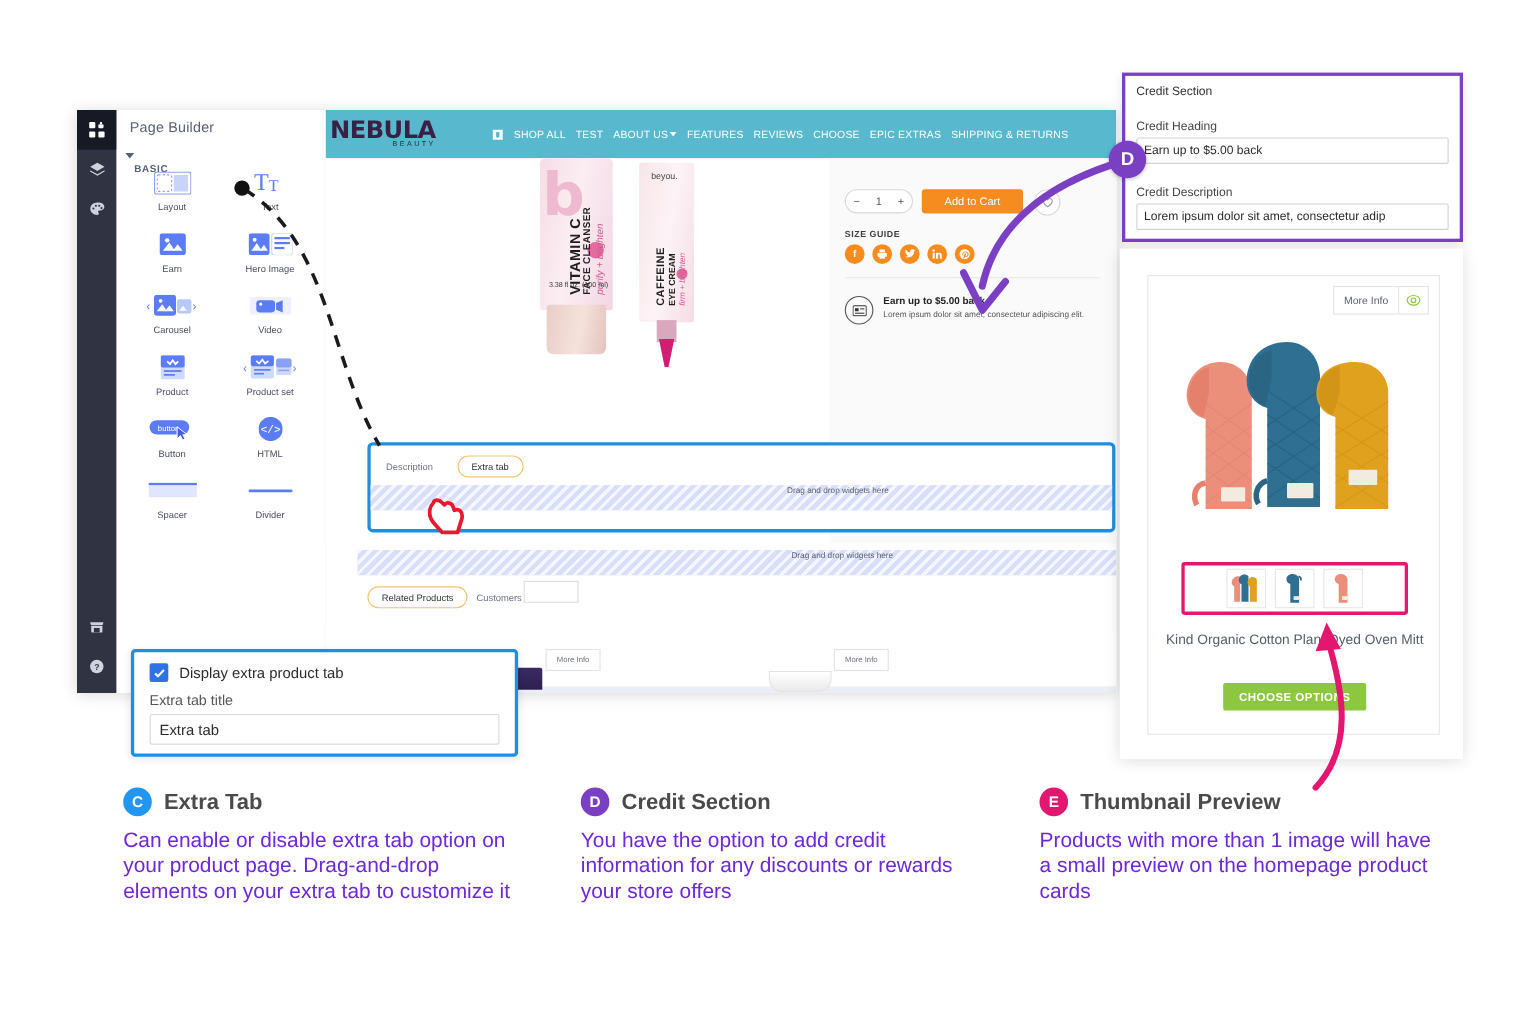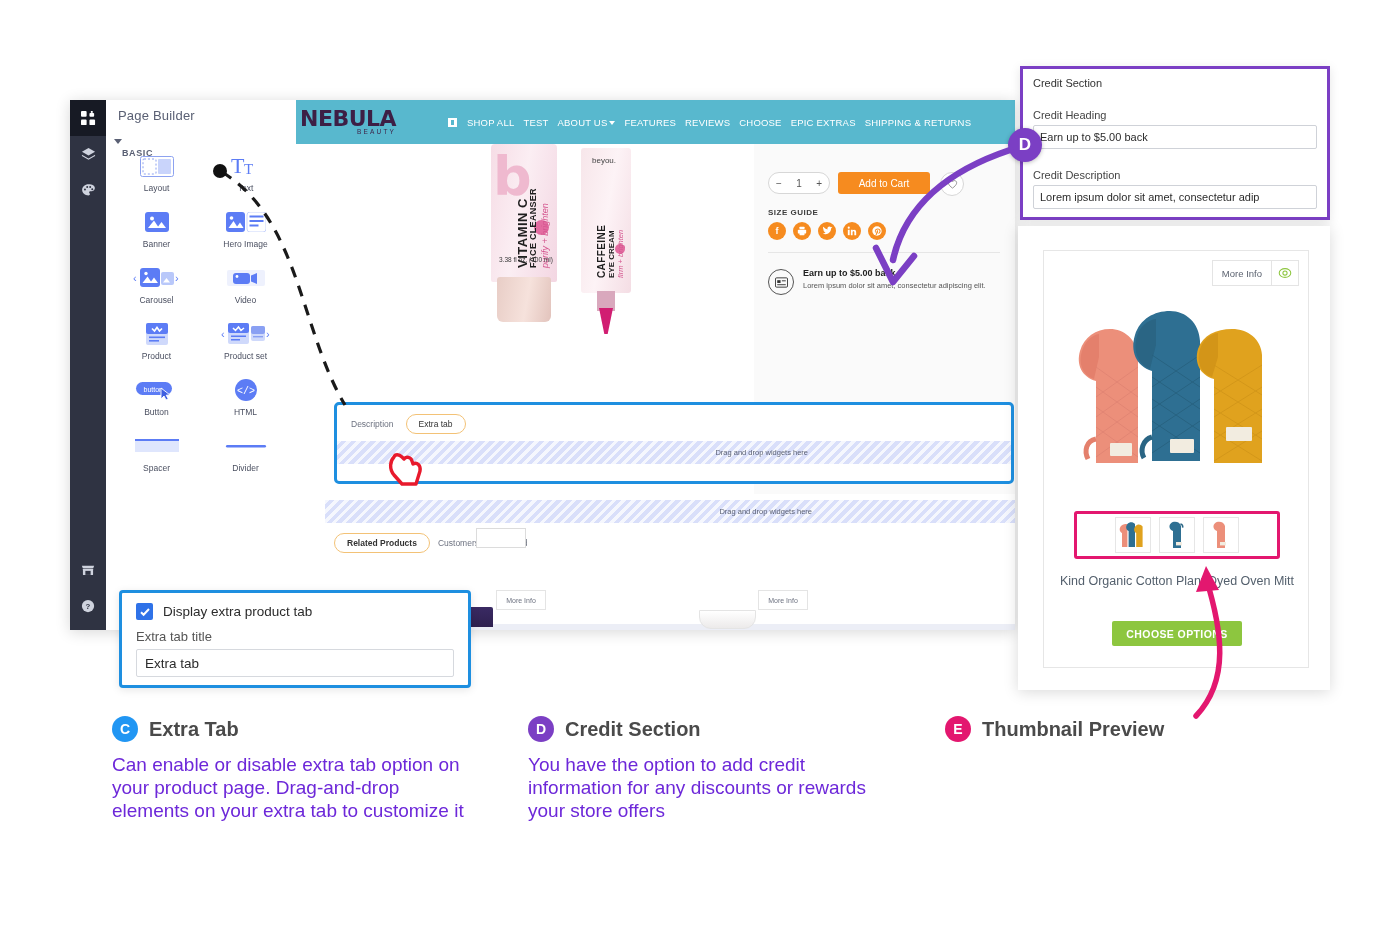--- a/index.html
+++ b/index.html
@@ -89,35 +89,35 @@
   #credit-block{position:absolute;left:14px;top:124px;width:240px;display:flex;gap:9px;}
   #credit-icon{width:24px;height:24px;border-radius:50%;border:1px solid #555;display:flex;align-items:center;justify-content:center;flex:0 0 24px;margin-top:1px;}
   #credit-heading{font-size:9px;font-weight:bold;color:#222;}
   #credit-desc{font-size:7.5px;color:#555;margin-top:3px;line-height:1.2;}
 
   
   #extra-tab-box{
     position:absolute;left:38px;top:302px;width:680px;height:82px;
     border:3px solid #1e8fe0;border-radius:5px;background:#fff;box-sizing:border-box;
   }
-  #tabs-row{position:absolute;left:8px;top:9px;display:flex;align-items:center;gap:6px;}
+  #tabs-row{position:absolute;left:8px;top:9px;display:flex;align-items:center;gap:16px;}
   .tab-inactive{font-size:8.5px;color:#6d7280;padding:0 6px;}
   .tab-active{font-size:8.5px;color:#333;padding:4px 12px;border:1.5px solid #f3c276;border-radius:16px;background:#fff;}
   .dropzone{
     height:23px;background-color:#d9dffa;
     background-image:repeating-linear-gradient(135deg,rgba(255,255,255,.75) 0 3px,transparent 3px 7px);
-    display:flex;align-items:center;
+    display:flex;align-items:flex-start;
   }
   .dz-label{font-size:7.5px;color:#5a6074;margin-left:auto;margin-right:203px;}
   #dz1{position:absolute;left:0;top:36px;width:674px;}
   #dz2{position:absolute;left:29px;top:400px;width:690px;}
 
   
   #related-row{position:absolute;left:38px;top:433px;display:flex;align-items:center;gap:8px;}
-  #rel-active{font-size:8.5px;color:#333;padding:4px 12px;border:1.5px solid #f3c276;border-radius:16px;background:#fff;font-weight:bold;}
+  #rel-active{font-size:8.5px;color:#333;padding:4px 12px;border:1.5px solid #f3c276;border-radius:16px;background:#fff;font-weight:normal;}
   #rel-inactive{font-size:8.5px;color:#6d7280;}
 
   
   #shelf{position:absolute;left:0;top:470px;width:719px;height:60px;background:#fff;}
   #shelf-line{position:absolute;left:29px;top:54px;width:690px;height:7px;background:#eceef6;}
   .mini-more{position:absolute;width:48px;height:18px;border:1px solid #e4e4e4;background:#fff;display:flex;align-items:center;justify-content:center;font-size:7px;color:#6d7280;}
   .mini-card{position:absolute;}
 
   
   
@@ -252,21 +252,21 @@
 
       <div class="widget">
         <div class="wicon">
           <svg width="24" height="20" viewBox="0 0 24 20">
               <rect x="0" y="0" width="24" height="20" rx="3" fill="#5c7cf5"></rect>
               <circle cx="7" cy="6.5" r="2" fill="#fff"></circle>
               <path d="M3 16 L9 8.5 L14 16 Z" fill="#fff"></path>
               <path d="M12 16 L16.5 10 L21 16 Z" fill="#fff"></path>
             </svg>
         </div>
-        <div class="wlabel">Banner</div>
+        <div class="wlabel">Earn</div>
       </div>
 
       <div class="widget">
         <div class="wicon">
           <svg width="40" height="20" viewBox="0 0 40 20">
               <rect x="0" y="0" width="19" height="20" rx="3" fill="#5c7cf5"></rect>
               <circle cx="5.5" cy="6" r="1.8" fill="#fff"></circle>
               <path d="M2.5 16 L7.5 9 L12 16 Z" fill="#fff"></path>
               <path d="M10 16 L14 10.5 L17.5 16 Z" fill="#fff"></path>
               <rect x="21" y="0" width="19" height="20" rx="3" fill="#fff" stroke="#c9d4fb"></rect>
@@ -635,20 +635,21 @@
     <div class="cap-title">Credit Section</div>
   </div>
   <div class="cap-body">You have the option to add credit information for any discounts or rewards your store offers</div>
 </div>
 
 <div class="caption" style="left:945px;top:716px;width:360px;">
   <div class="cap-head">
     <div class="cap-badge" style="background:#e3176f;">E</div>
     <div class="cap-title">Thumbnail Preview</div>
   </div>
+  <div class="cap-body">Products with more than 1 image will have a small preview on the homepage product cards</div>
 </div>
 
 <svg class="abs" id="vector-layer">
 
   <path d="M222 172 C300 220 300 330 345 405" fill="none" stroke="#1a1a1a" stroke-width="3.2" stroke-dasharray="11 9" stroke-linecap="butt"></path>
   <circle cx="220" cy="171" r="7" fill="#111"></circle>
 
   <g transform="translate(390,455)">
     <path d="M4 2 C0 6 -1 14 4 20 L12 29 L26 29 L30 16 C31 10 27 7 23 9 L22 6 C21 2 16 1 14 4 L12 2 C9 -1 5 -1 4 2 Z" fill="#ffffff" stroke="#e8192c" stroke-width="3.4" stroke-linejoin="round"></path>
   </g>

